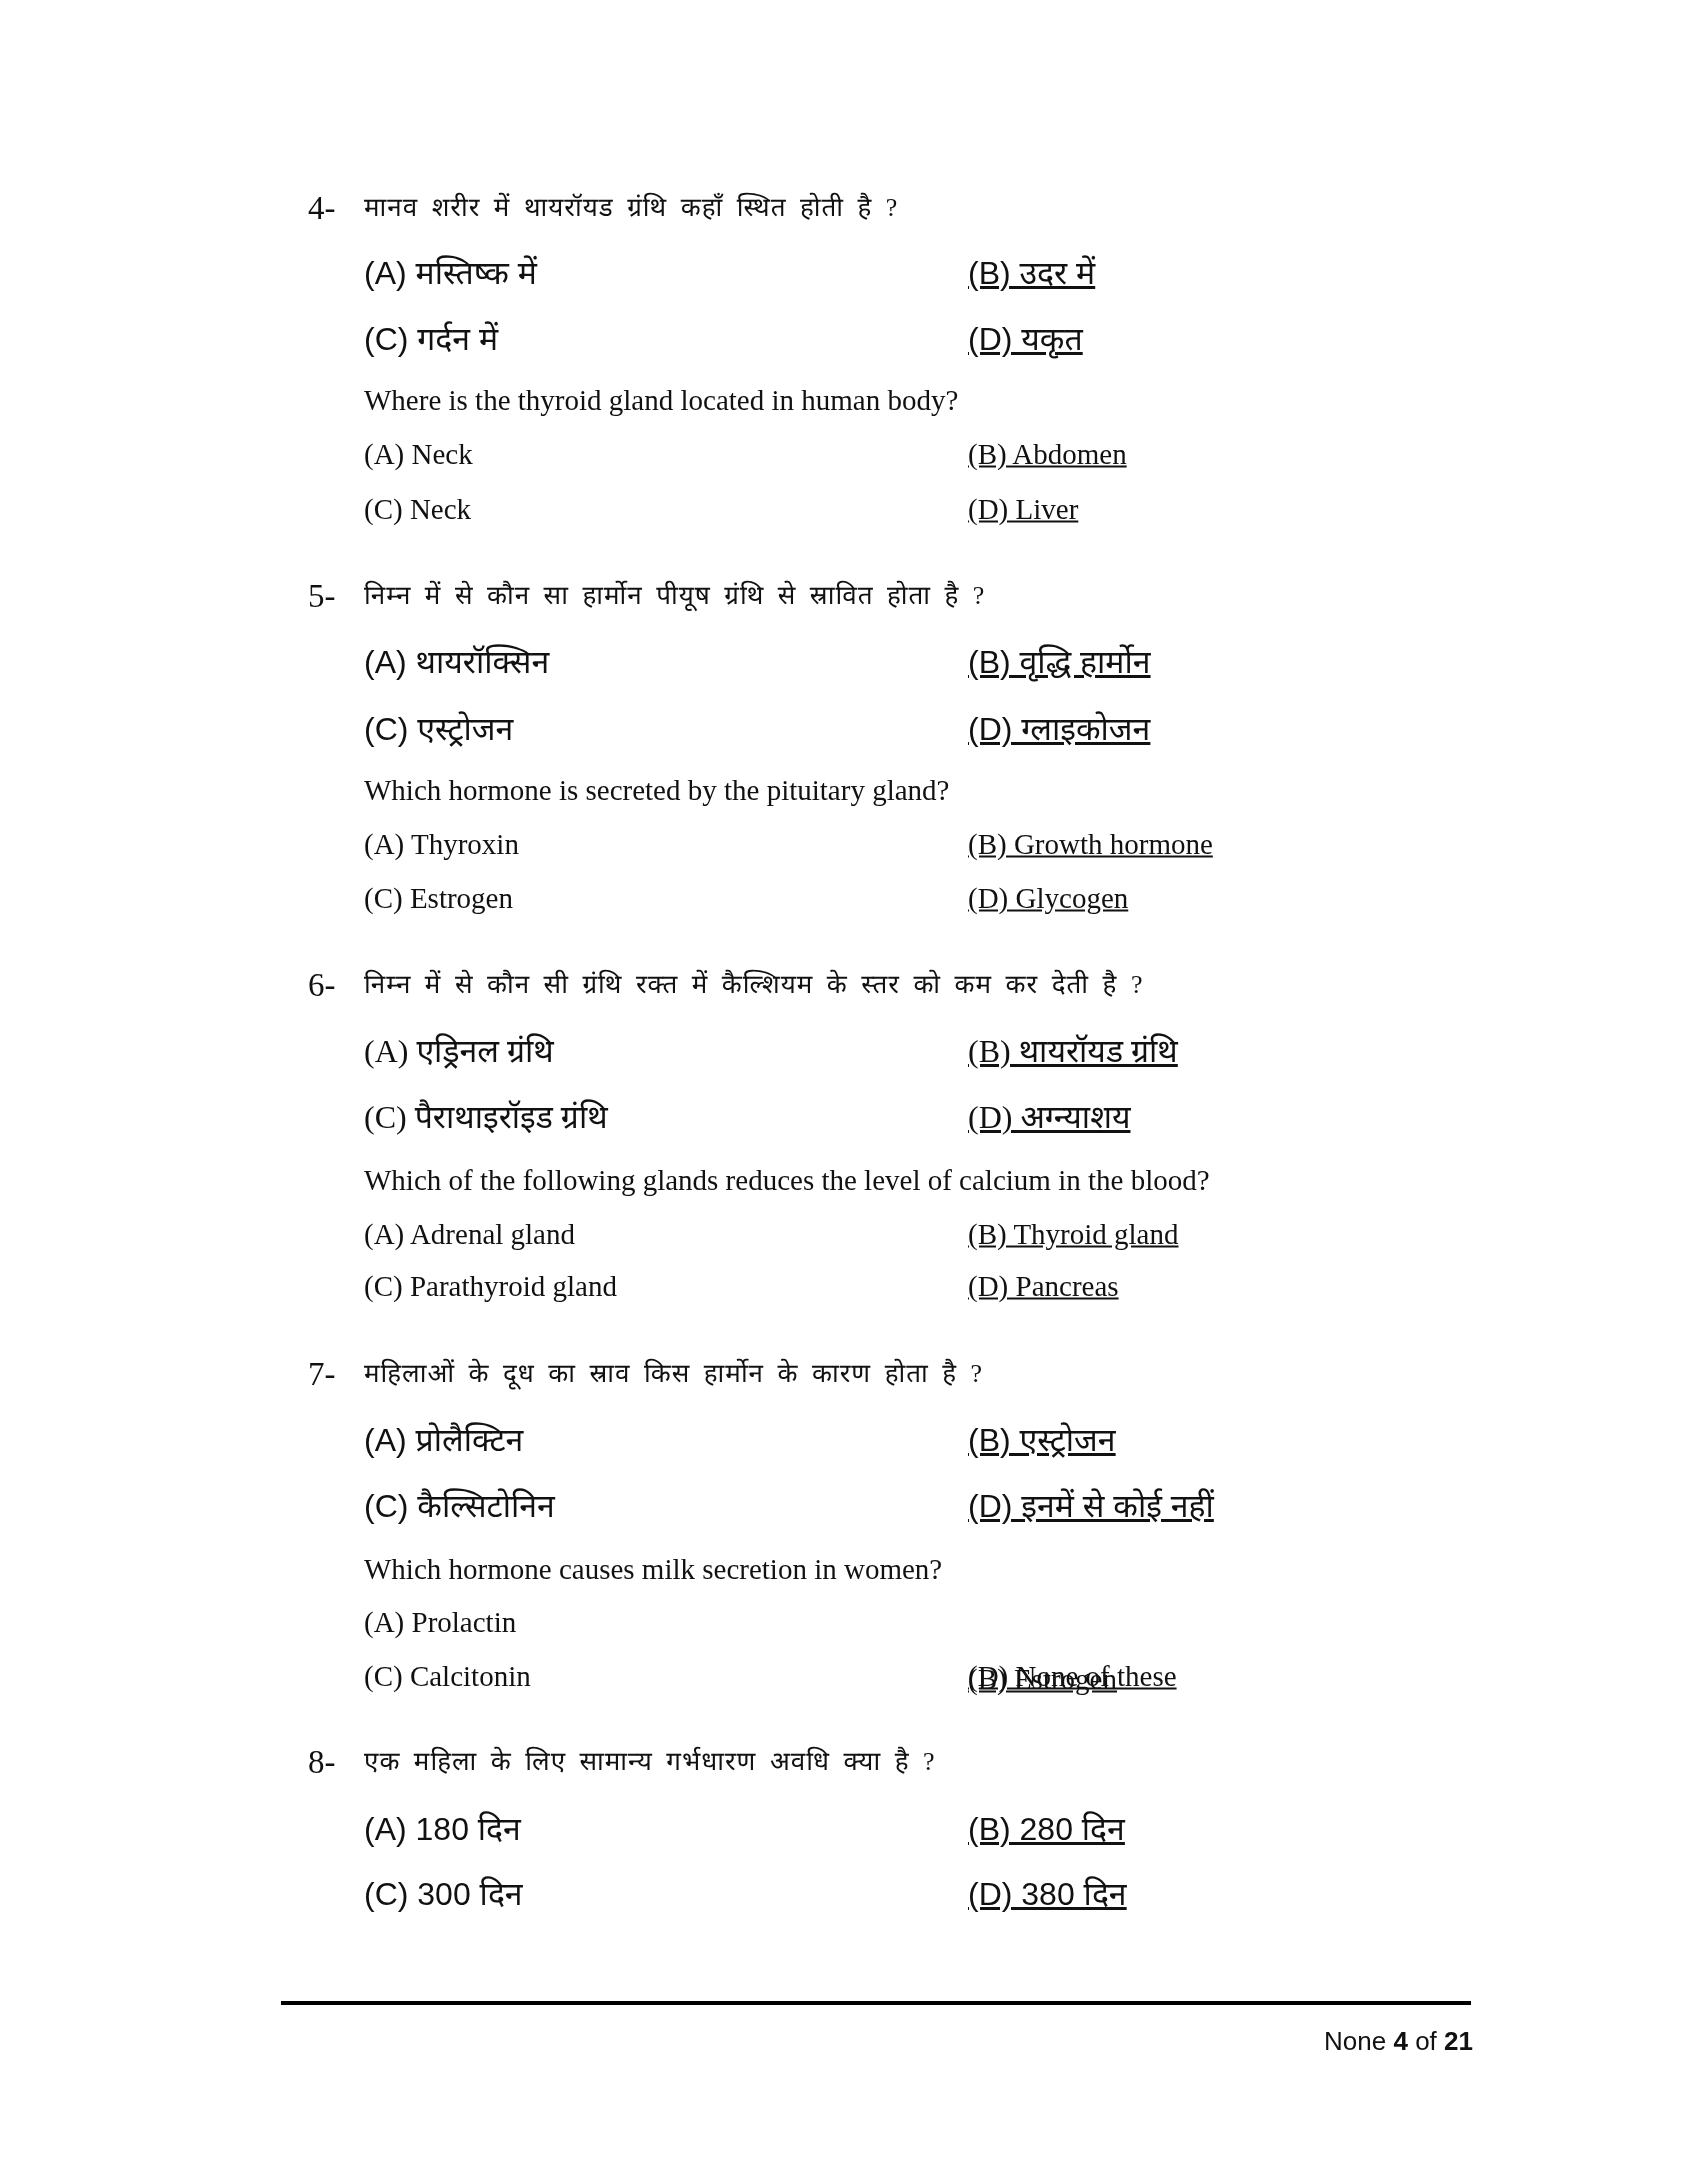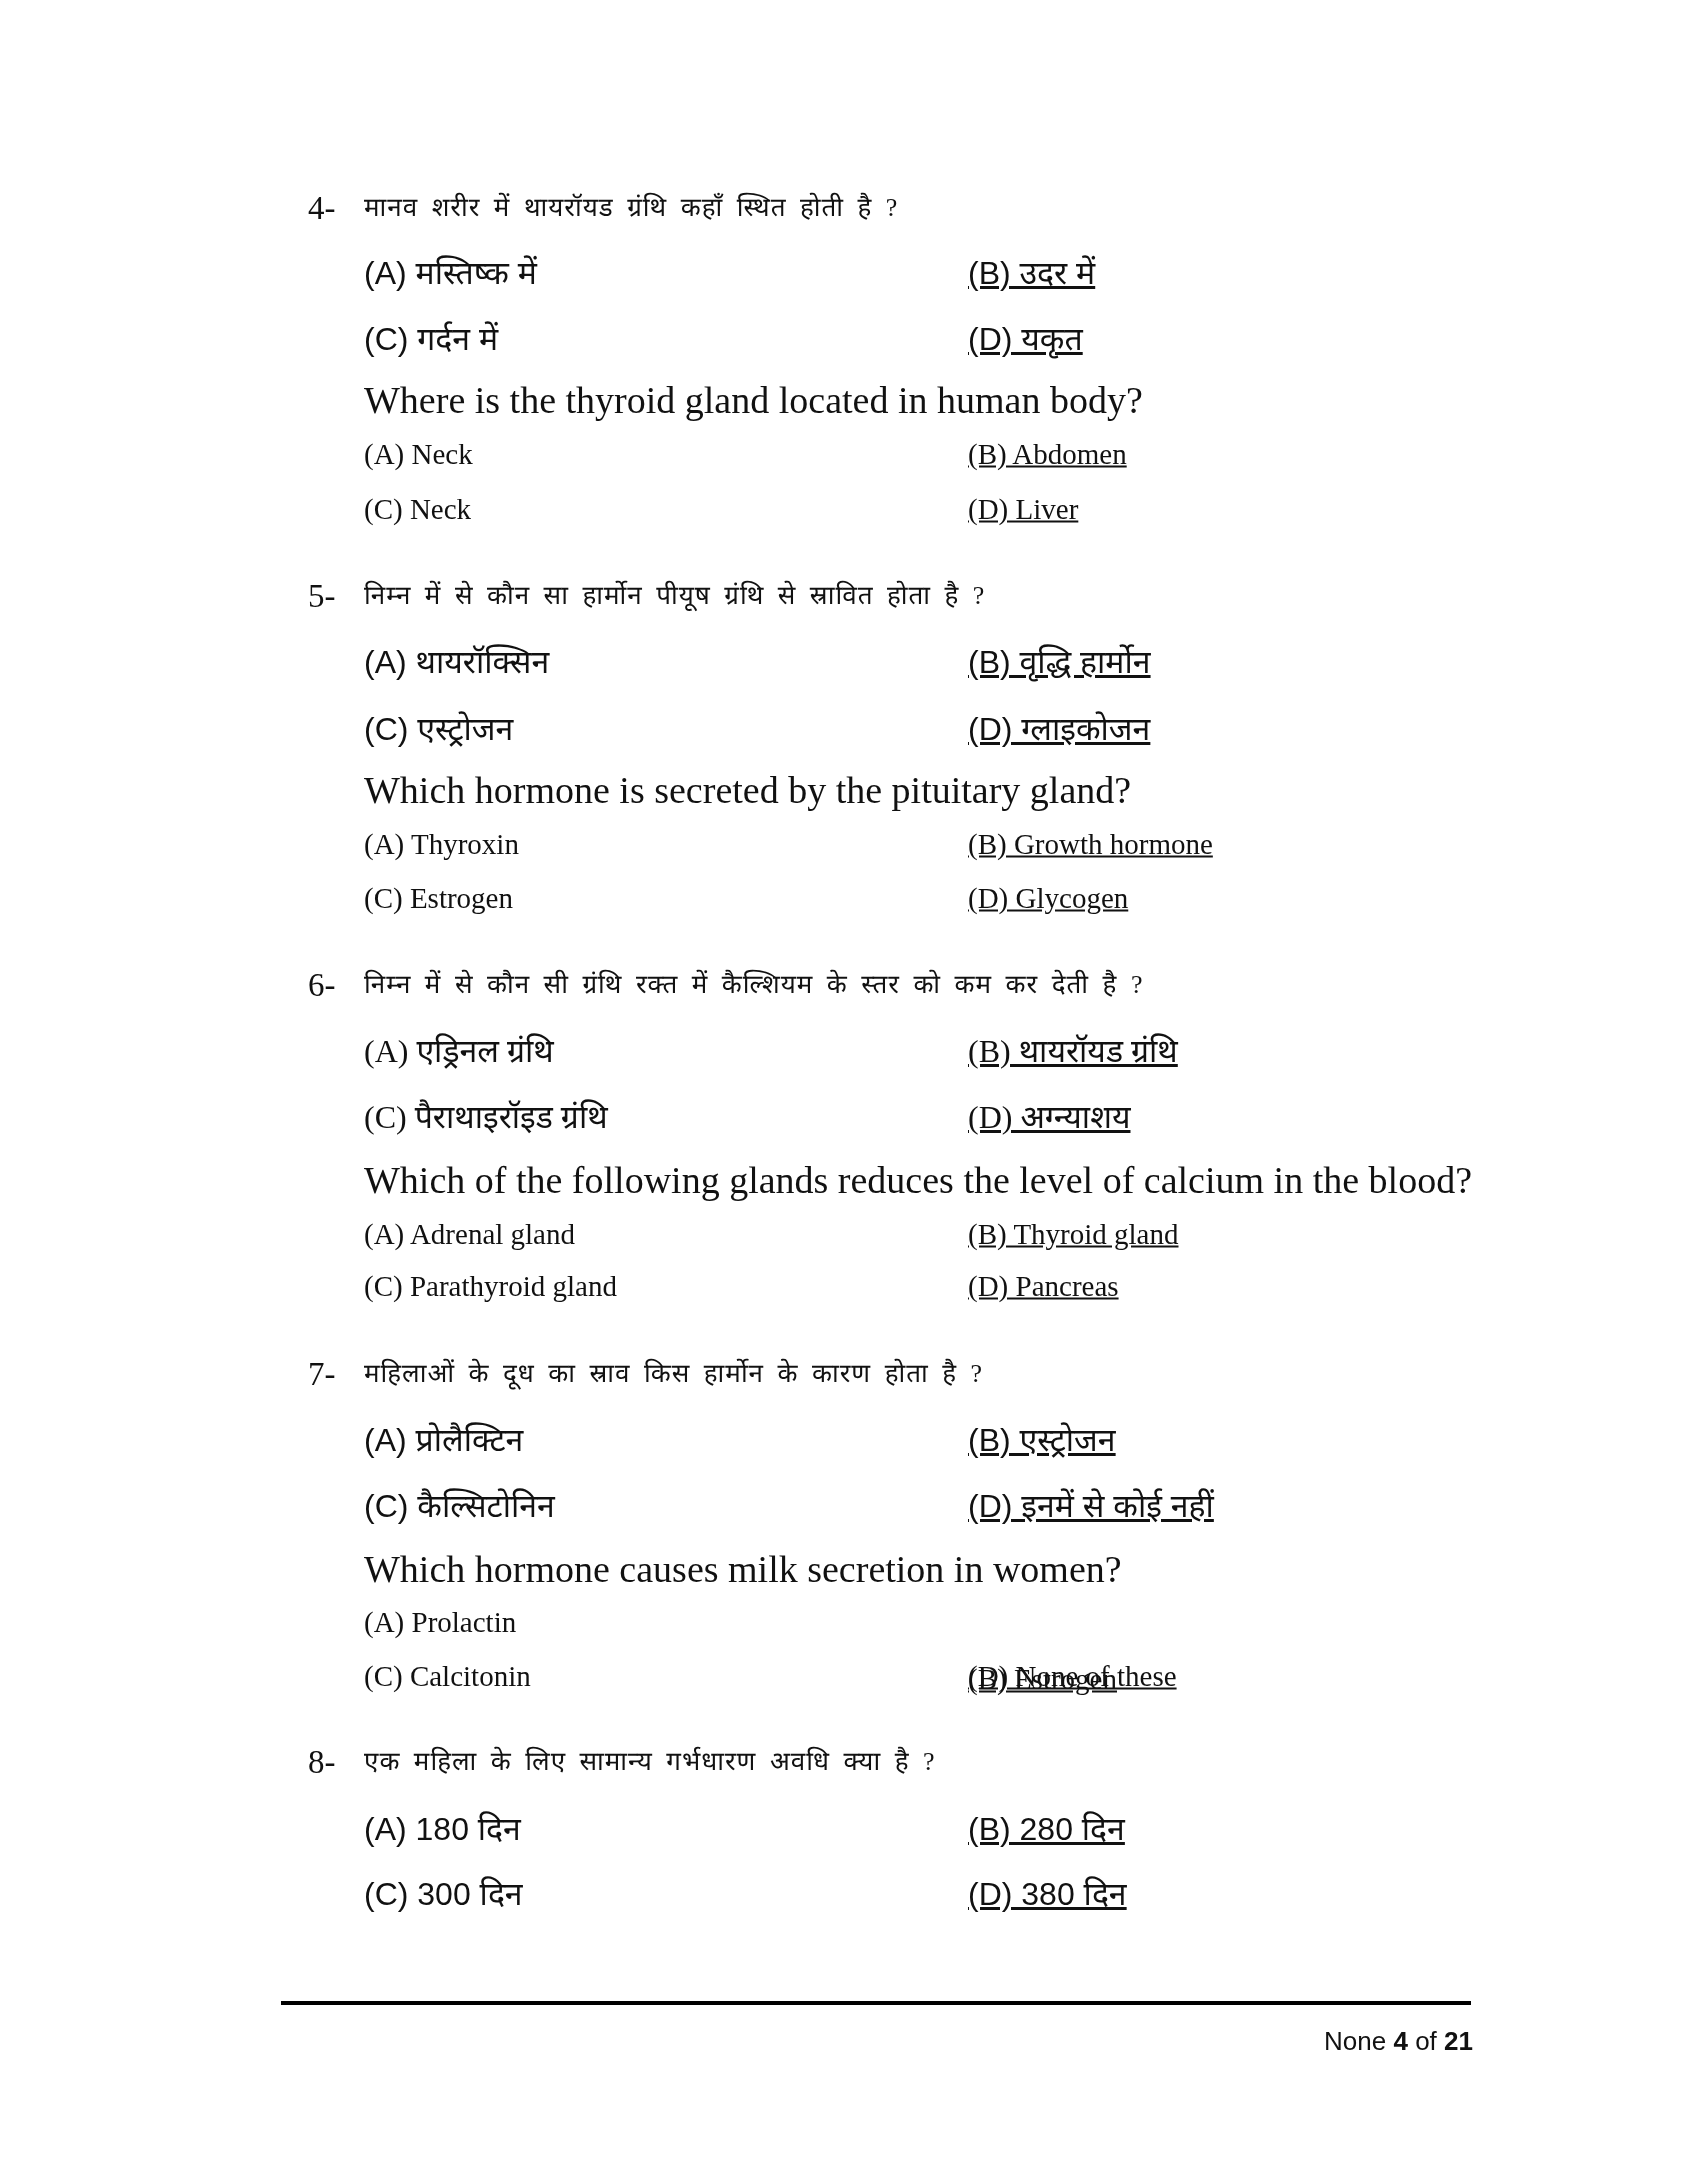--- a/index.html
+++ b/index.html
@@ -2,21 +2,21 @@
 <html><head>
 <meta charset="utf-8">
 <style>
   html, body { margin:0; padding:0; background:#ffffff; }
   body { width:1683px; height:2178px; position:relative; overflow:hidden; color:#111; }
   .abs { position:absolute; white-space:nowrap; line-height:1; transform:translateY(-50%); }
   .num { font-family:"Liberation Serif", serif; font-size:33px; left:308px; }
   .hq { font-family:"Liberation Serif", serif; font-size:26px; left:364px; letter-spacing:1px; word-spacing:6px; }
   .hopt { font-family:"Liberation Sans", sans-serif; font-size:32px; }
   .hopt.serif { font-family:"Liberation Serif", serif; }
-  .eq { font-family:"Liberation Serif", serif; font-size:38px; left:364px; }
+  .eq { font-family:"Liberation Serif", serif; font-size:29px; left:364px; }
   .eopt { font-family:"Liberation Serif", serif; font-size:29px; }
   .colA { left:364px; }
   .colB { left:968px;text-decoration:underline; }
   .rule { position:absolute; left:281px; width:1190px; top:2001px; height:4px; background:#000; }
   .footer { position:absolute; right:210px; top:2026px; font-family:"Liberation Sans", sans-serif; font-size:26px; color:#111; }
   .footer b { font-weight:bold; }
 </style>
 </head>
 <body>
 

